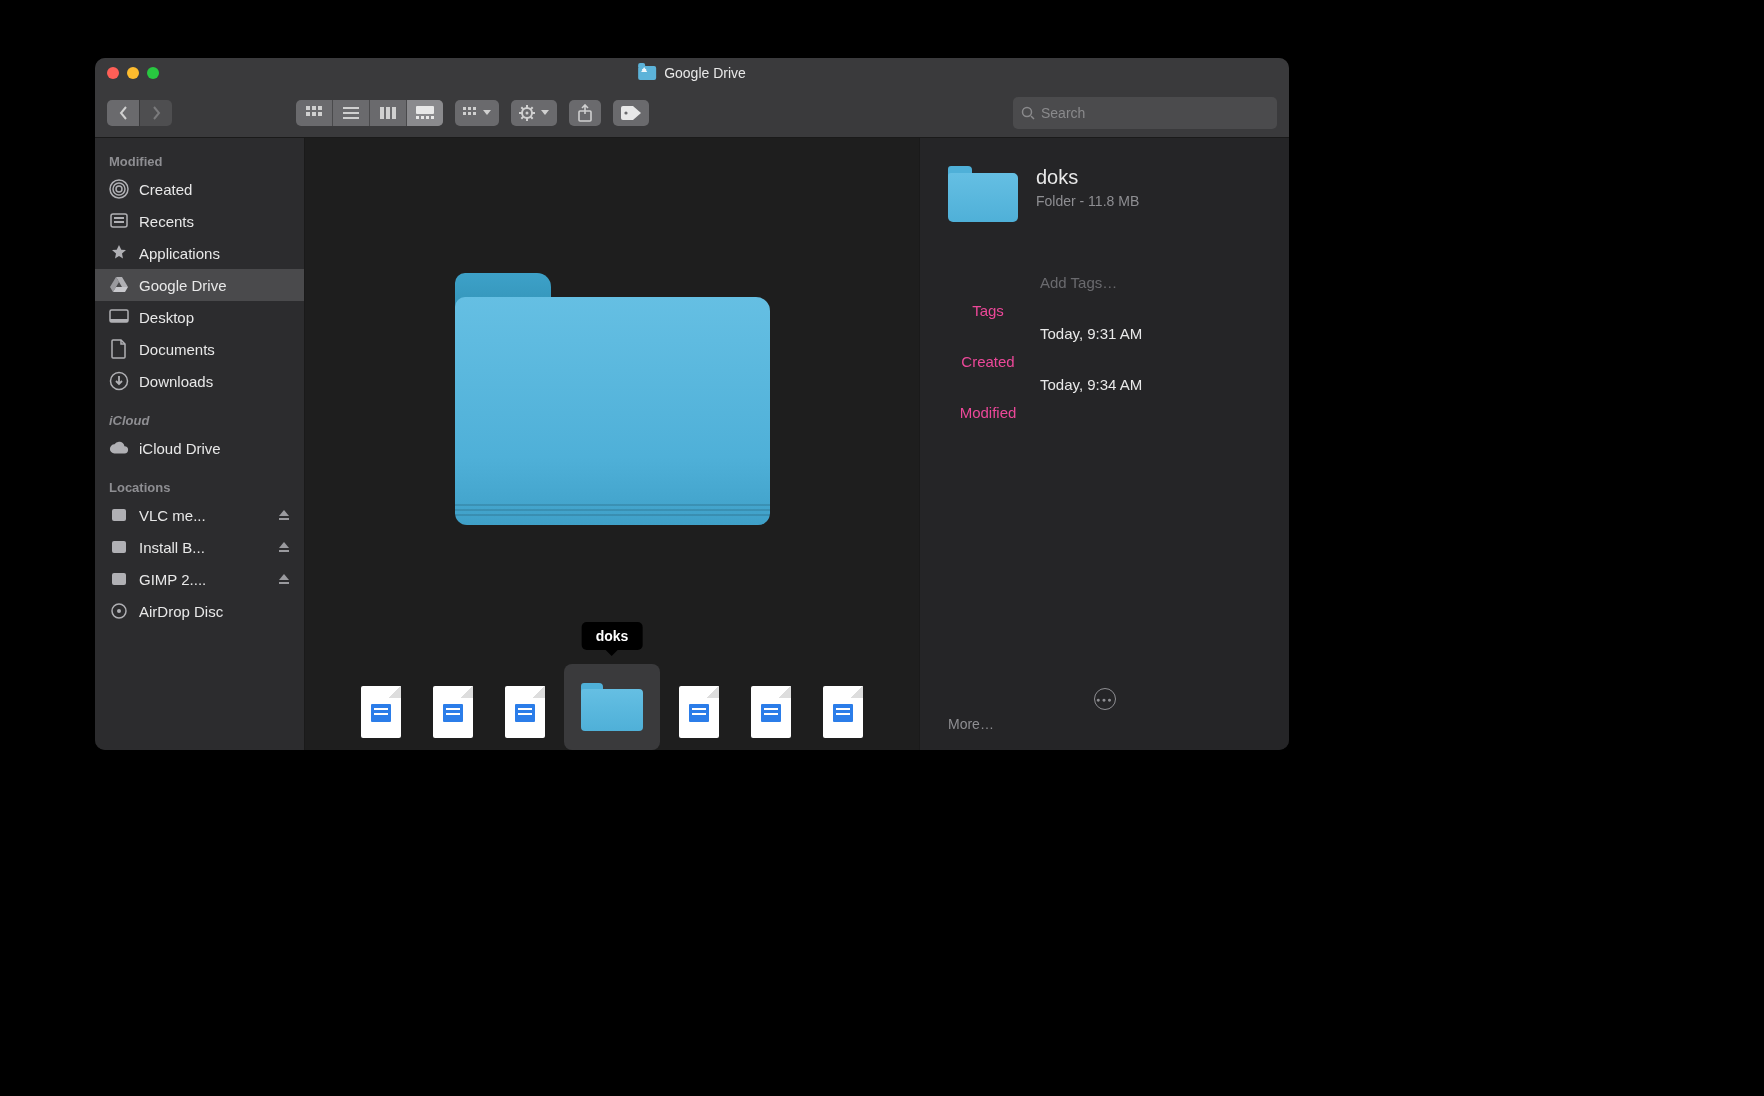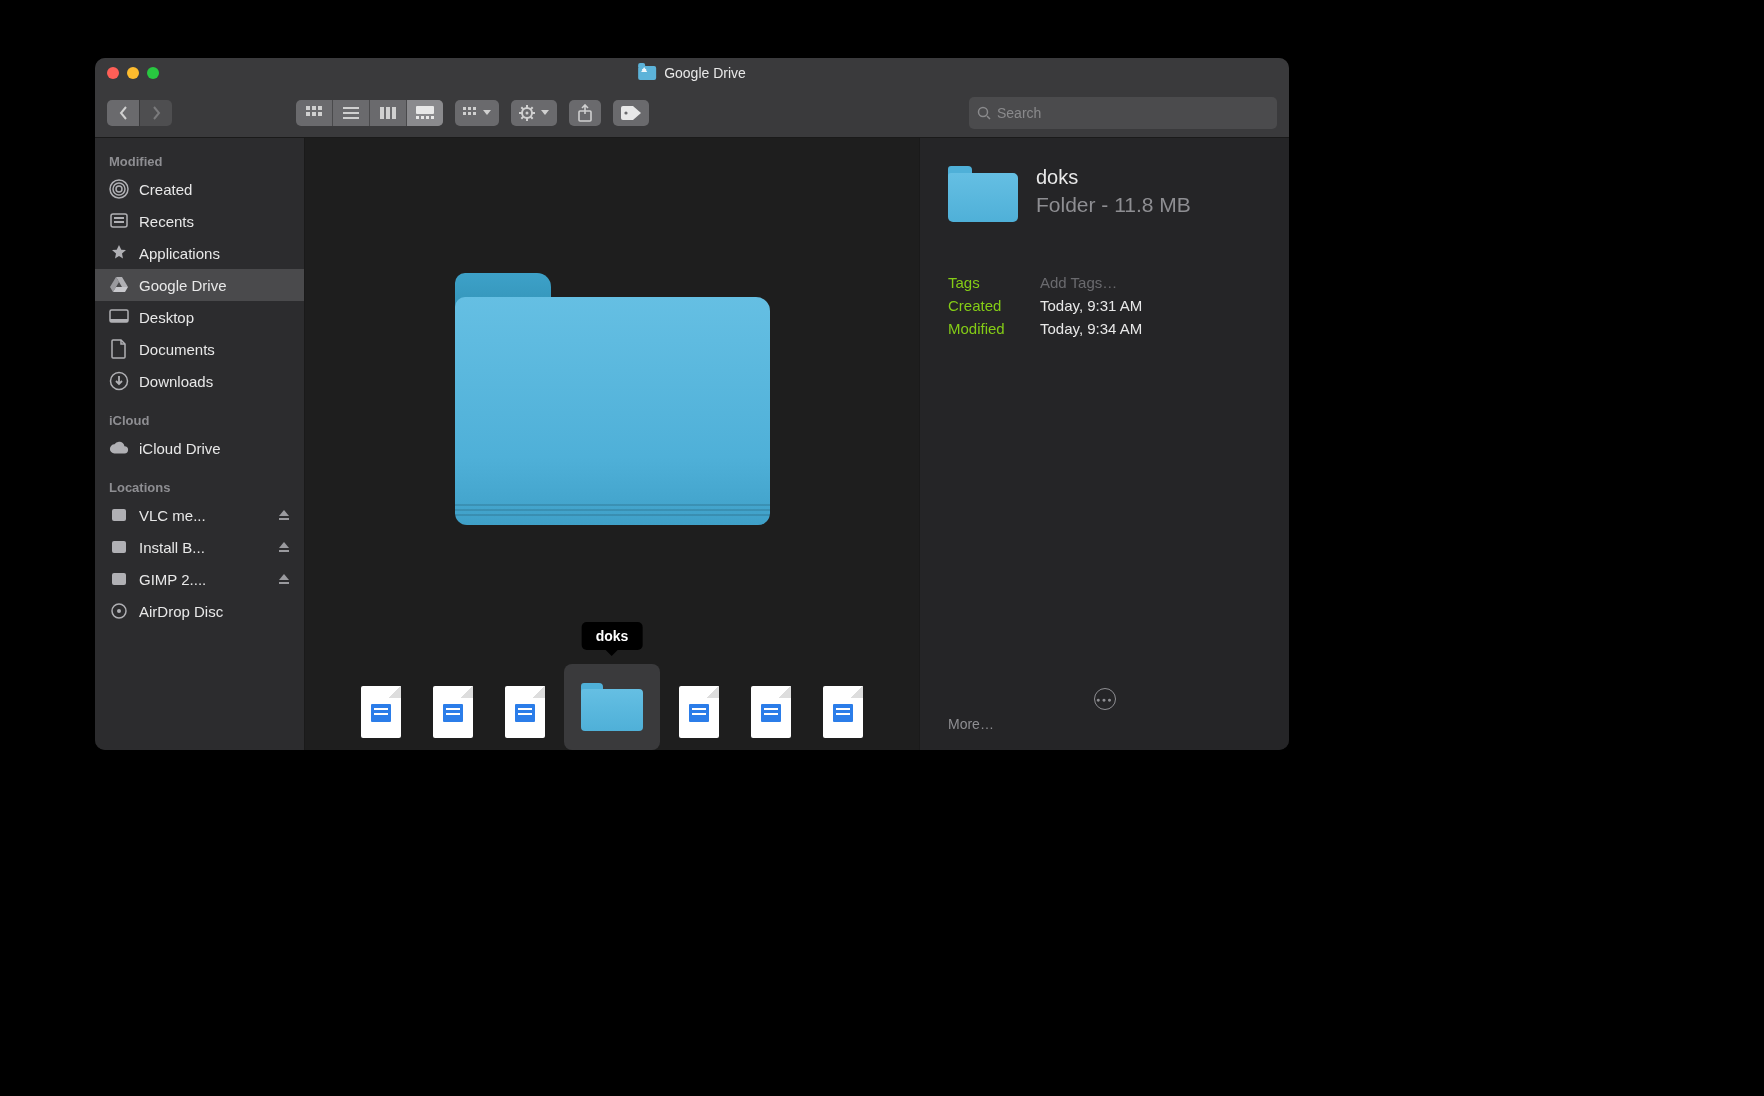--- a/index.html
+++ b/index.html
@@ -58,21 +58,21 @@
   .tb-btn{
     height:26px;min-width:32px;background:#6a6a6d;border:none;border-radius:5px;
     display:flex;align-items:center;justify-content:center;color:#d0d0d0;padding:0 8px;font-size:13px;
   }
   .tb-btn.disabled{background:#4e4e50;color:#7a7a7c;}
   .seg{display:flex;background:#6a6a6d;border-radius:5px;overflow:hidden;height:26px;}
   .seg .seg-btn{width:36px;display:flex;align-items:center;justify-content:center;color:#d0d0d0;}
   .seg .seg-btn.active{background:#8a8a8d;}
   .seg .divider{width:1px;background:#4a4a4c;}
   .spacer{flex:1;}
-  .search-wrap{width:308px;height:26px;background:#4b4b4d;border-radius:5px;display:flex;align-items:center;padding:16px 8px;color:#8a8a8c;}
+  .search-wrap{width:264px;height:26px;background:#4b4b4d;border-radius:5px;display:flex;align-items:center;padding:16px 8px;color:#8a8a8c;}
   .search-wrap input{flex:1;background:transparent;border:none;outline:none;color:#e8e8e8;font-size:14px;}
   .search-wrap input::placeholder{color:#8a8a8c;}
 
   .body{flex:1;display:flex;min-height:0;}
   .sidebar{
     width:210px;background:#2c2c2e;border-right:1px solid #1a1a1a;padding:10px 0;overflow:hidden;flex-shrink:0;
     color:#e8e8e8;font-size:15px;
   }
   .section-header{color:#8e8e92;font-size:13px;font-weight:600;padding:6px 14px 4px;}
   .side-item{
@@ -120,23 +120,23 @@
     border-left:6px solid transparent;border-right:6px solid transparent;border-top:6px solid #000;}
 
   .info-pane{
     width:370px;background:#252527;border-left:1px solid #1a1a1a;padding:28px 28px 18px;color:#e8e8e8;display:flex;flex-direction:column;
   }
   .info-header{display:flex;gap:18px;align-items:flex-start;margin-bottom:52px;}
   .info-folder{width:70px;height:56px;position:relative;flex-shrink:0;}
   .info-folder .tab{position:absolute;left:0;top:0;width:24px;height:11px;background:#4fb0d8;border-radius:3px 4px 0 0;}
   .info-folder .bd{position:absolute;left:0;top:7px;right:0;bottom:0;background:linear-gradient(#65bfe3,#4fb0d8);border-radius:3px 5px 5px 5px;}
   .info-title{font-size:20px;font-weight:500;}
-  .info-sub{font-size:21px;color:#8e8e92;margin-top:4px;}
+  .info-sub{font-size:14px;color:#8e8e92;margin-top:4px;}
   .meta-grid{display:grid;grid-template-columns:80px 1fr;gap:6px 12px;font-size:15px;}
-  .meta-grid .k{text-align:left;color:#84cc16;}
+  .meta-grid .k{text-align:center;color:#ec4899;margin-top:28px;}
   .meta-grid .add{color:#6a6a6e;}
   .info-more{margin-top:auto;text-align:left;color:#8e8e92;font-size:14px;}
   .info-more .circ{width:22px;height:22px;border:1.5px solid #8e8e92;border-radius:50%;margin:0 auto 6px;display:flex;align-items:center;justify-content:center;letter-spacing:1.5px;font-size:7px;}
 
   svg{display:block;}
 </style>
 </head>
 <body>
 
 <div class="window">
@@ -324,21 +324,21 @@
       <div class="side-item">
         <span class="icon">
             <svg width="20" height="20" viewBox="0 0 20 20">
               <circle cx="10" cy="10" r="8.5" fill="none" stroke="#b0b0b4" stroke-width="1.5"></circle>
               <path d="M10 5v7M7 10l3 3 3-3" stroke="#b0b0b4" stroke-width="1.8" fill="none"></path>
             </svg>
           </span>
         <span class="label">Downloads</span>
       </div>
 
-      <div class="section-header" style="margin-top:10px;">iCloud</div>
+      <div class="section-header" style="margin-top:10px;font-style:italic;">iCloud</div>
       <div class="side-item">
         <span class="icon">
             <svg width="22" height="16" viewBox="0 0 22 16">
               <path d="M6 14a5 5 0 0 1 0-10 6 6 0 0 1 11 2 4 4 0 0 1 0 8z" fill="#b0b0b4"></path>
             </svg>
           </span>
         <span class="label">iCloud Drive</span>
       </div>
 
       <div class="section-header" style="margin-top:10px;">Locations</div>

